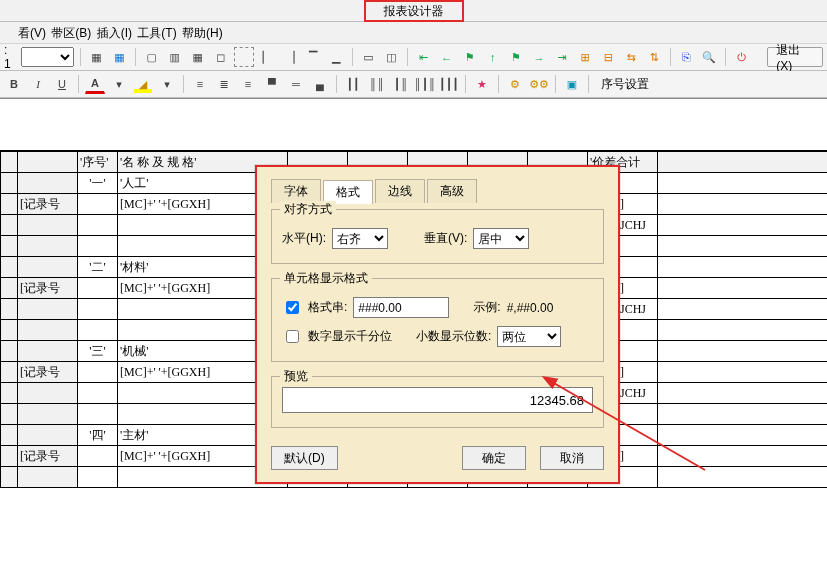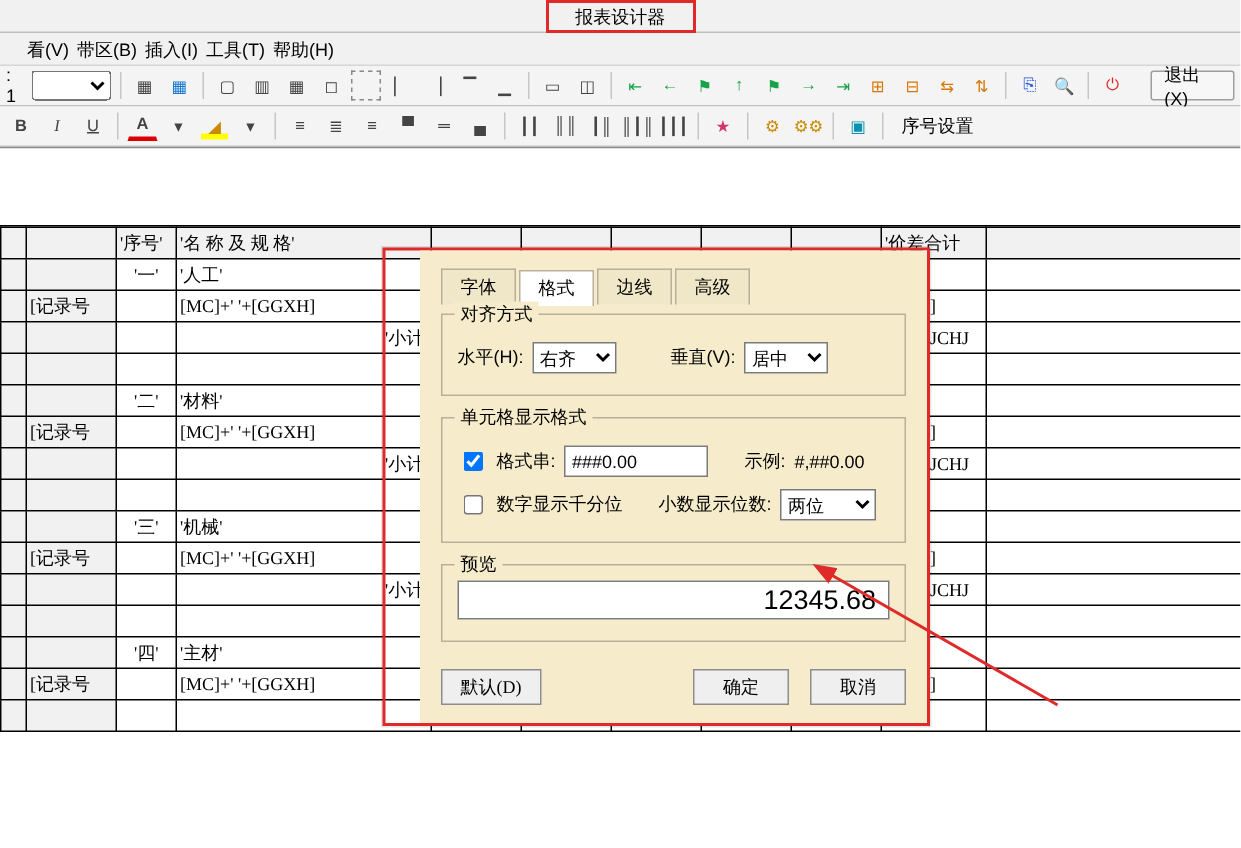--- a/index.html
+++ b/index.html
@@ -113,21 +113,20 @@
   .dlg-close {
     position:absolute; right:0; top:0;
     width:40px; height:24px;
     background:#c94f3c; color:#fff;
     display:flex;align-items:center;justify-content:center;
     font-size:14px;
   }
   .dlg-body {
     background:#f6eccb;
     padding: 12px 14px 12px 14px;
-    margin-left: 23px;
   }
   .tabs { display:flex; gap:0; margin-bottom:6px; }
   .tab {
     padding: 3px 12px;
     background:#efe7c8;
     border:1px solid #b8b09a;
     border-bottom:none;
     margin-right:2px;
     font-size:12px;
   }
@@ -152,26 +151,25 @@
     background:#fff;
   }
   select.fld { width:56px; }
   input.txt { width:96px; padding:0 4px; }
   .preview-box {
     border:1px solid #7a7a7a;
     background:#fff;
     height:26px;
     display:flex;align-items:center;justify-content:flex-end;
     padding:0 8px;
-    font-size:18px;
+    font-size:13px;
   }
   .dlg-buttons {
     display:flex; gap:14px;
     padding-top:8px;
-    font-family:Liberation Serif, serif;
   }
   .btn {
     min-width:64px; height:24px;
     background:#efefef; border:1px solid #8d8d8d;
     font-size:12px;
     display:inline-flex;align-items:center;justify-content:center;
     padding:0 12px;
   }
   .spacer { flex:1; }
   .arrow-svg { position:absolute; pointer-events:none; }

